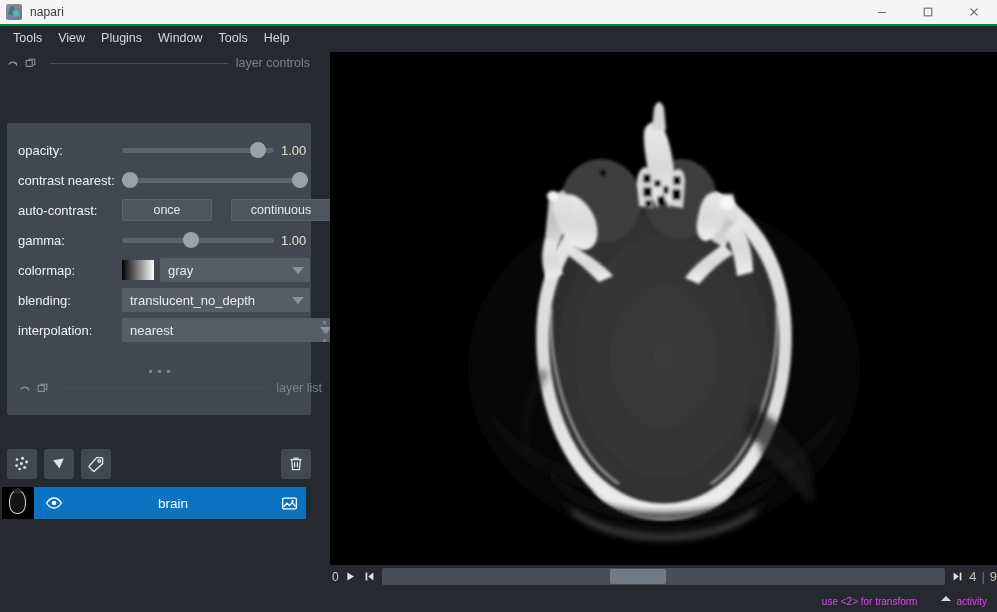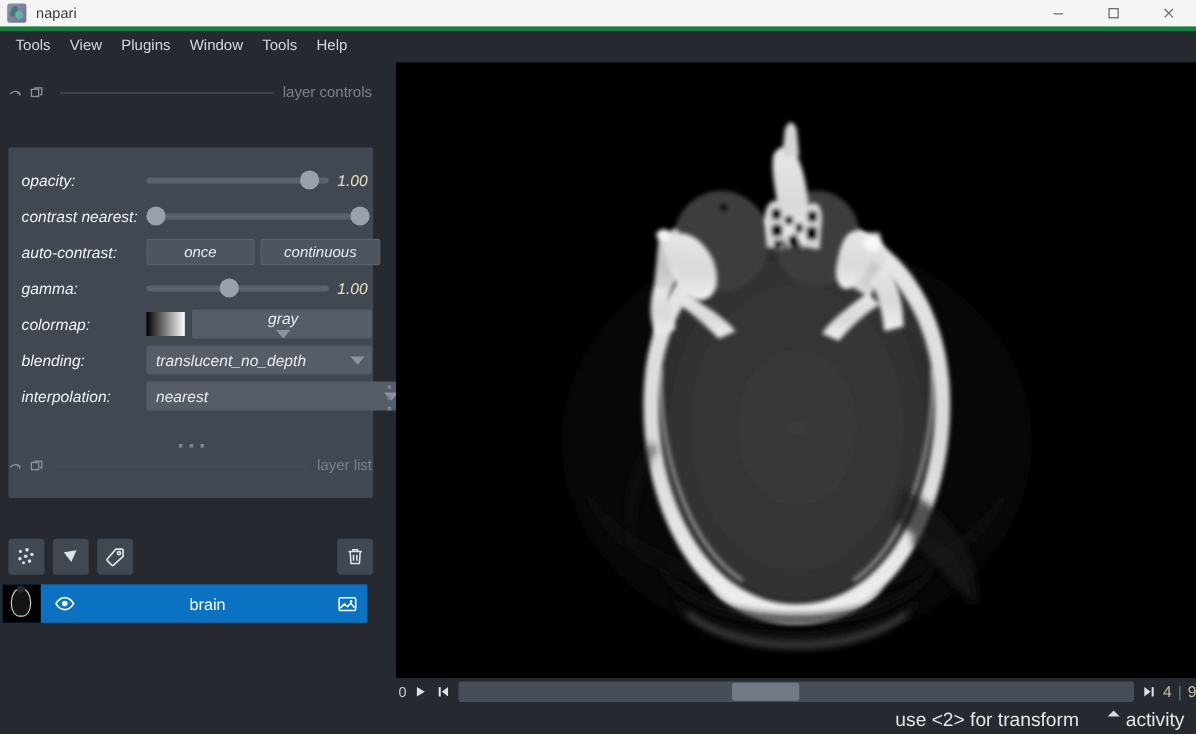--- a/index.html
+++ b/index.html
@@ -14,21 +14,21 @@
     width: 997px; height: 612px;
     background: #262930;
   }
 
   
   #titlebar {
     position: absolute; top: 0; left: 0;
     width: 997px; height: 26px;
     background: #f5f5f5;
     display: flex; align-items: center;
-    border-bottom: 4px solid #15803d;
+    border-bottom: 2px solid #15803d;
   }
   #titlebar .logo {
     width: 16px; height: 16px; margin-left: 6px; margin-right: 8px;
     border-radius: 2px;
     background: linear-gradient(135deg, #8f8fa8 0%, #6f7490 100%);
     position: relative; flex: none;
   }
   #titlebar .logo::before {
     content: ""; position: absolute; left: 3px; top: 2px;
     width: 5px; height: 9px; border-radius: 3px;
@@ -89,21 +89,21 @@
 
   #controlsPanel {
     position: absolute; top: 73px; left: 7px;
     width: 304px; height: 292px;
     background: #414851;
     border-radius: 2px;
     padding: 12px 0 0 0;
   }
   .ctrlrow {
     display: flex; align-items: center;
-    height: 30px; padding: 0 0 0 11px; font-style: italic;
+    height: 30px; padding: 0 0 0 11px;
   }
   .ctrllabel {
     font-size: 13px; color: #f0f2f5;
     width: 104px; flex: none; white-space: nowrap;
   }
   .ctrlfield { flex: 1; display: flex; align-items: center; position: relative; }
 
   
   .sliderwrap { position: relative; height: 20px; display: flex; align-items: center; }
   .slidertrack {
@@ -268,21 +268,21 @@
   #dimsBar .dimssep { font-size: 13px; color: #6d7480; }
 
   
   #statusbar {
     position: absolute; left: 0; top: 590px;
     width: 997px; height: 22px;
     background: #262930;
     display: flex; align-items: center;
     justify-content: flex-end; gap: 24px; padding-right: 10px;
   }
-  #statusbar .stext { font-size: 16px; color: #e5e5e5; }
+  #statusbar .stext { font-size: 10px; color: #d946ef; }
   #activityBtn { display: flex; align-items: flex-start; gap: 5px; }
   .caretup {
     width: 0; height: 0;
     border-left: 5px solid transparent;
     border-right: 5px solid transparent;
     border-bottom: 5px solid #d5d9e0;
   }
 </style>
 </head>
 <body>
@@ -315,21 +315,21 @@
     <div class="mitem">Tools</div>
     <div class="mitem">View</div>
     <div class="mitem">Plugins</div>
     <div class="mitem">Window</div>
     <div class="mitem">Tools</div>
     <div class="mitem">Help</div>
   </div>
 
   <div id="leftdock">
 
-    <div class="dockheader" style="position:absolute;top:17px;left:0;width:318px;">
+    <div class="dockheader" style="position:absolute;top:3px;left:0;width:318px;">
       <div class="dbtn">
         <svg width="11" height="11" viewBox="0 0 11 11">
             <path d="M1.5 6.5c2-3 6-3 8-1M9.5 5.5l0 2.2M9.5 5.5l-2.2 0" stroke="#8b929d" stroke-width="1.1" fill="none"></path>
           </svg>
       </div>
       <div class="dbtn">
         <svg width="11" height="11" viewBox="0 0 11 11">
             <rect x="1.2" y="2.4" width="6" height="6" stroke="#8b929d" stroke-width="1.1" fill="none"></rect>
             <path d="M4.2 2.4V1.2h5.6v5.6H8.2" stroke="#8b929d" stroke-width="1.1" fill="none"></path>
           </svg>
@@ -357,42 +357,42 @@
           <div class="sliderwrap" style="width:186px;">
             <div class="slidertrack"></div>
             <div class="sliderhandle" id="clLow" style="left: 0px;"></div>
             <div class="sliderhandle" id="clHigh" style="left: 170px;"></div>
           </div>
         </div>
       </div>
 
       <div class="ctrlrow">
         <div class="ctrllabel">auto-contrast:</div>
-        <div class="ctrlfield" style="gap:5px;">
+        <div class="ctrlfield" style="gap:19px;">
           <div class="acbtn" style="width:90px;">once</div>
           <div class="acbtn" style="width:100px;">continuous</div>
         </div>
       </div>
 
       <div class="ctrlrow">
         <div class="ctrllabel">gamma:</div>
         <div class="ctrlfield">
           <div class="sliderwrap" style="width:152px;">
             <div class="slidertrack"></div>
             <div class="sliderhandle" id="gammaHandle" style="left: 61.2px;"></div>
           </div>
           <div class="slidervalue" style="width:34px;">1.00</div>
         </div>
       </div>
 
       <div class="ctrlrow">
         <div class="ctrllabel">colormap:</div>
         <div class="ctrlfield">
           <div class="cmapswatch"></div>
-          <div class="combo" style="width:150px;flex-direction:column;">
+          <div class="combo" style="width:150px;">
             <div class="ctext">gray</div>
             <div class="carrow"></div>
           </div>
         </div>
       </div>
 
       <div class="ctrlrow">
         <div class="ctrllabel">blending:</div>
         <div class="ctrlfield">
           <div class="combo" style="width:188px;">
@@ -413,21 +413,21 @@
       </div>
 
     </div>
 
     <div class="hsplit" style="top:315px;">
       <i></i>
         <i></i>
         <i></i>
     </div>
 
-    <div class="dockheader" style="position:absolute;top:328px;left:0;width:318px;">
+    <div class="dockheader" style="position:absolute;top:328px;left:12px;width:318px;">
       <div class="dbtn">
         <svg width="11" height="11" viewBox="0 0 11 11">
             <path d="M1.5 6.5c2-3 6-3 8-1M9.5 5.5l0 2.2M9.5 5.5l-2.2 0" stroke="#8b929d" stroke-width="1.1" fill="none"></path>
           </svg>
       </div>
       <div class="dbtn">
         <svg width="11" height="11" viewBox="0 0 11 11">
             <rect x="1.2" y="2.4" width="6" height="6" stroke="#8b929d" stroke-width="1.1" fill="none"></rect>
             <path d="M4.2 2.4V1.2h5.6v5.6H8.2" stroke="#8b929d" stroke-width="1.1" fill="none"></path>
           </svg>

